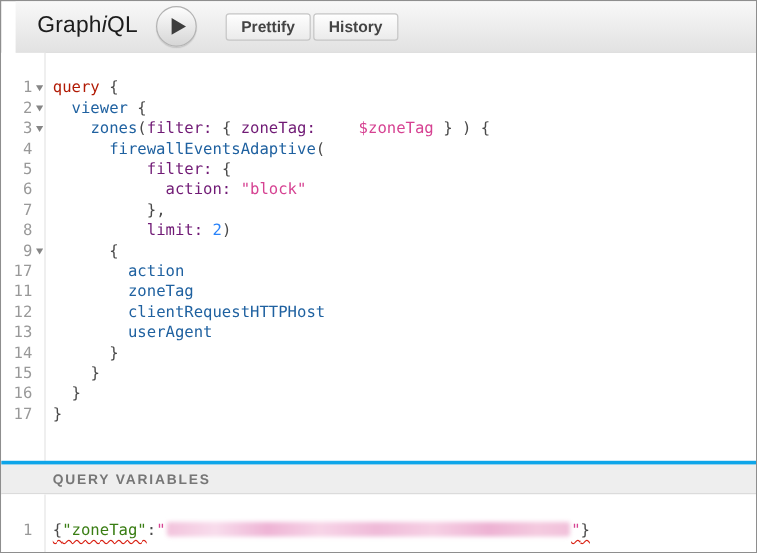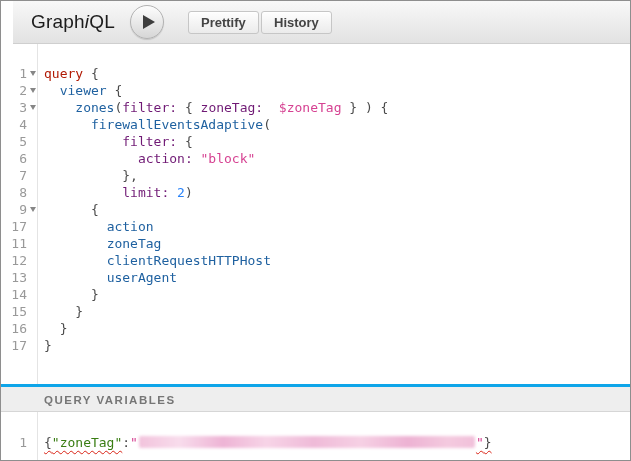--- a/index.html
+++ b/index.html
@@ -61,21 +61,21 @@
     border-left:3.5px solid transparent; border-right:3.5px solid transparent;
     border-top:5px solid #868686;
   }
   .ltext{flex:none; padding-left:6px; white-space:pre; color:#333;}
 
   
   .tok-keyword{color:#B11A04;}
   .tok-prop{color:#1F61A0;text-align:right;}
   .tok-attr{color:#701a75;text-align:center;}
   .tok-str{color:#D64292;}
-  .tok-var{color:#D64292;}
+  .tok-var{color:#D64292;margin-left:20px;}
   .tok-num{color:#2882F9;}
   .tok-punct{color:#4a4a4a;}
   .tok-jsonkey{color:#397D13;}
   .err{
     text-decoration:underline wavy #d92215 1px;
     text-decoration-skip-ink:none; text-underline-offset:3px;
   }
   .redacted{
     display:inline-block; width:336px; height:12px; margin:0 1px;
     vertical-align:-1px; border-radius:2px;

